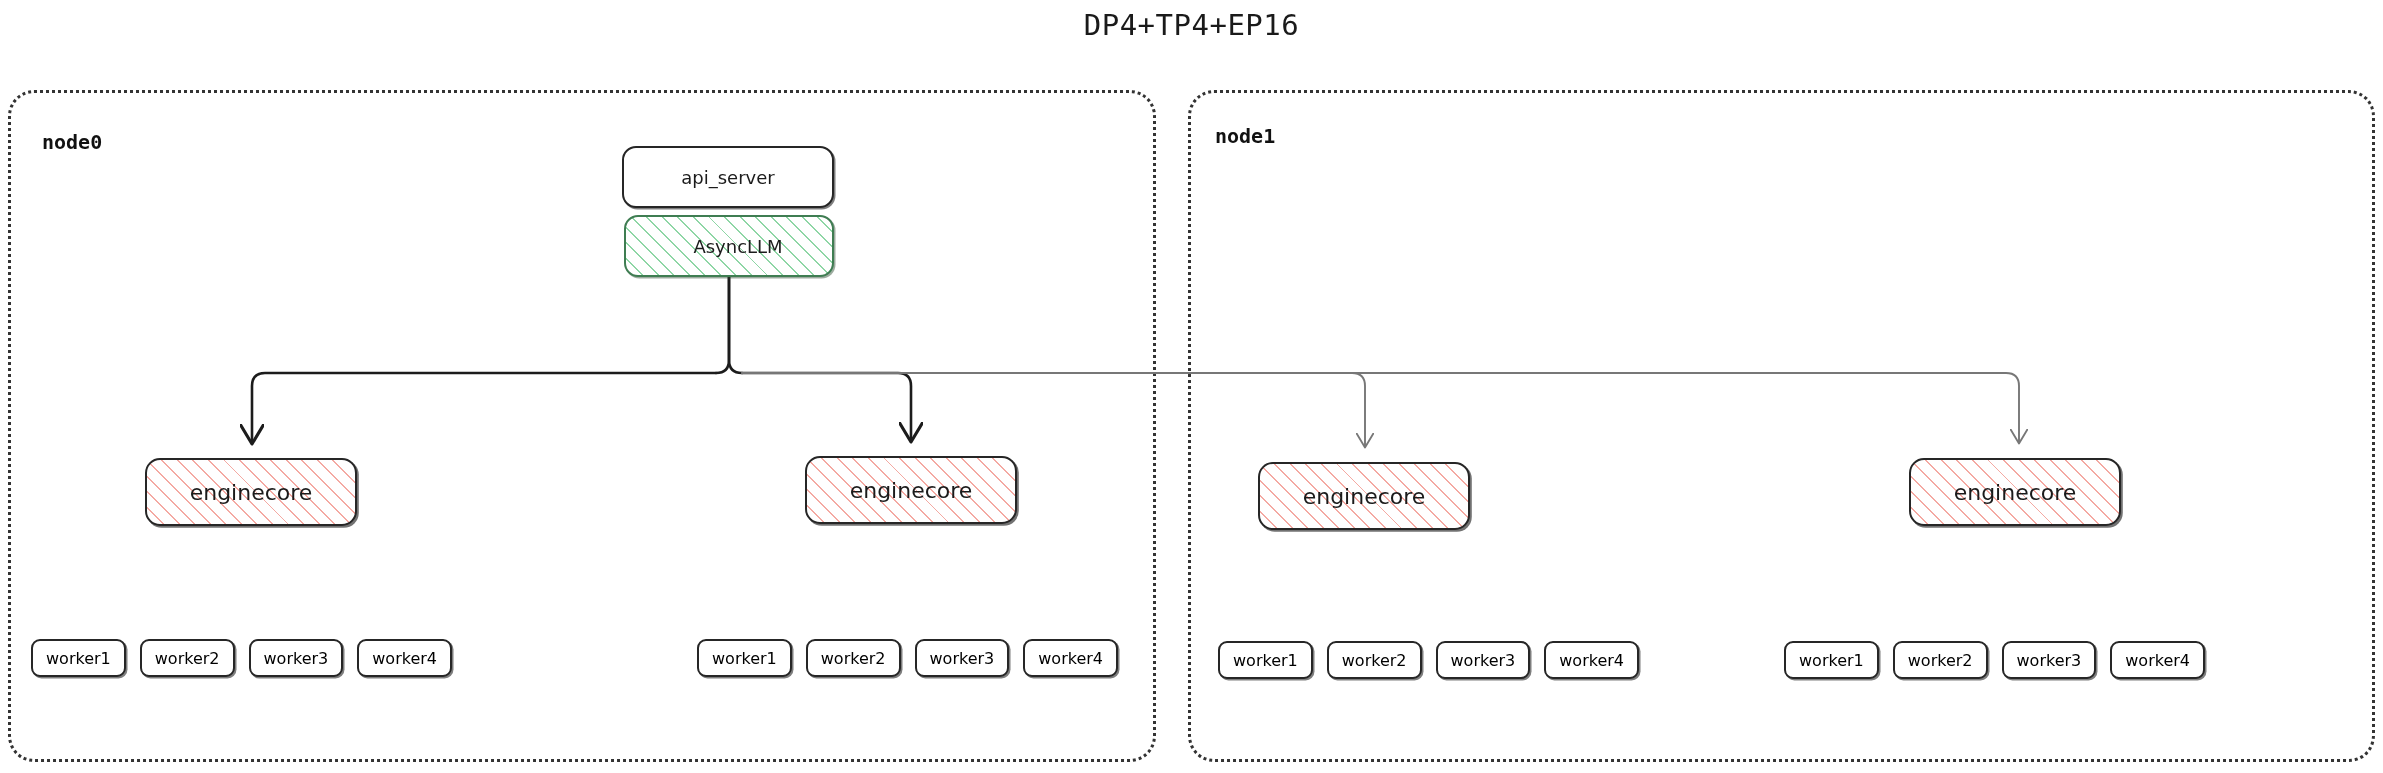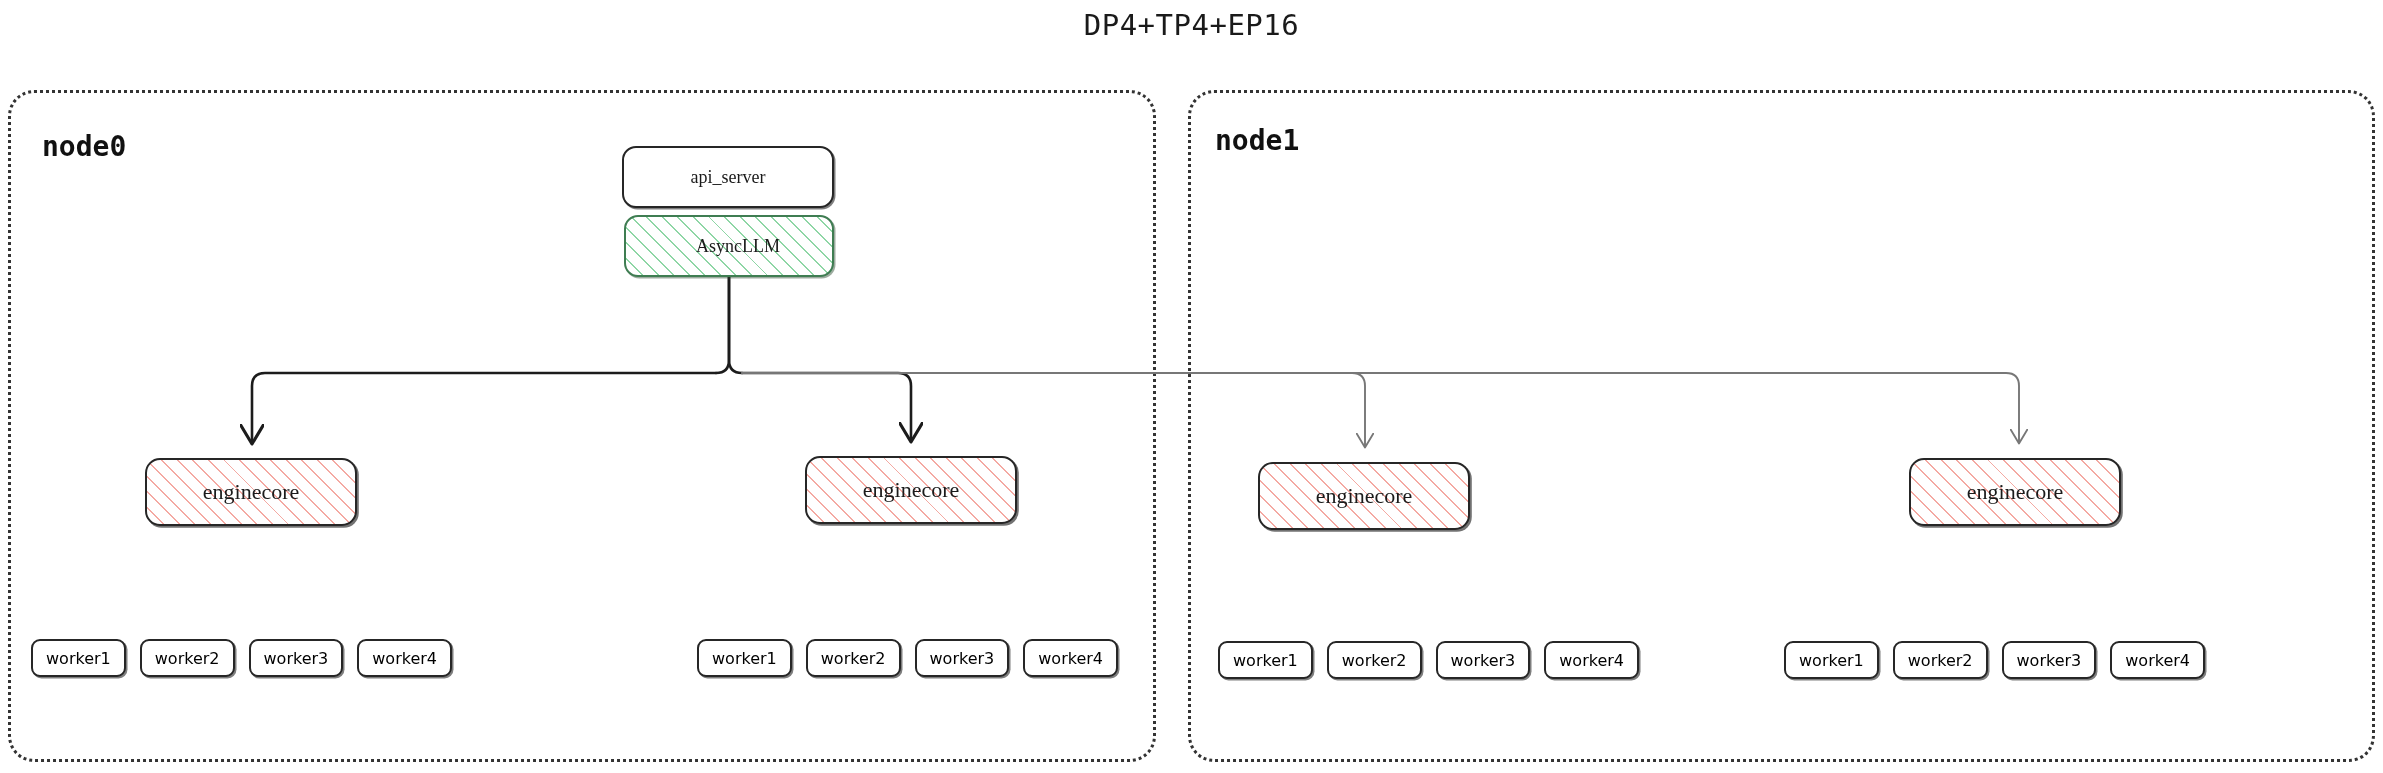--- a/index.html
+++ b/index.html
@@ -41,40 +41,39 @@
     border-radius: 26px;
     background: transparent;
     box-sizing: border-box;
   }
   #node0-container { left: 8px;    top: 90px;  width: 1148px; height: 672px; }
   #node1-container { left: 1188px; top: 90px;  width: 1187px; height: 672px; }
 
   .node-label {
     position: absolute;
     font-family: "DejaVu Sans Mono", monospace;
-    font-size: 28px;
+    font-size: 20px;
     font-weight: 700;
     color: #111111;
     white-space: nowrap;
   }
   #node0-label { left: 42px;   top: 130px; }
   #node1-label { left: 1215px; top: 124px; text-align: right; }
 
   
   .box {
     position: absolute;
     box-sizing: border-box;
     display: flex;
     align-items: center;
     justify-content: center;
     border-radius: 12px;
     background: #ffffff;
     color: #1b1b1b;
     white-space: nowrap;
-    font-family: Liberation Serif, serif;
   }
 
   .box-plain {
     border: 2.2px solid #262626;
     box-shadow: 1.5px 1.5px 0 rgba(20,20,20,0.55);
   }
 
   
   #api-server-box {
     left: 622px; top: 146px; width: 212px; height: 62px;

